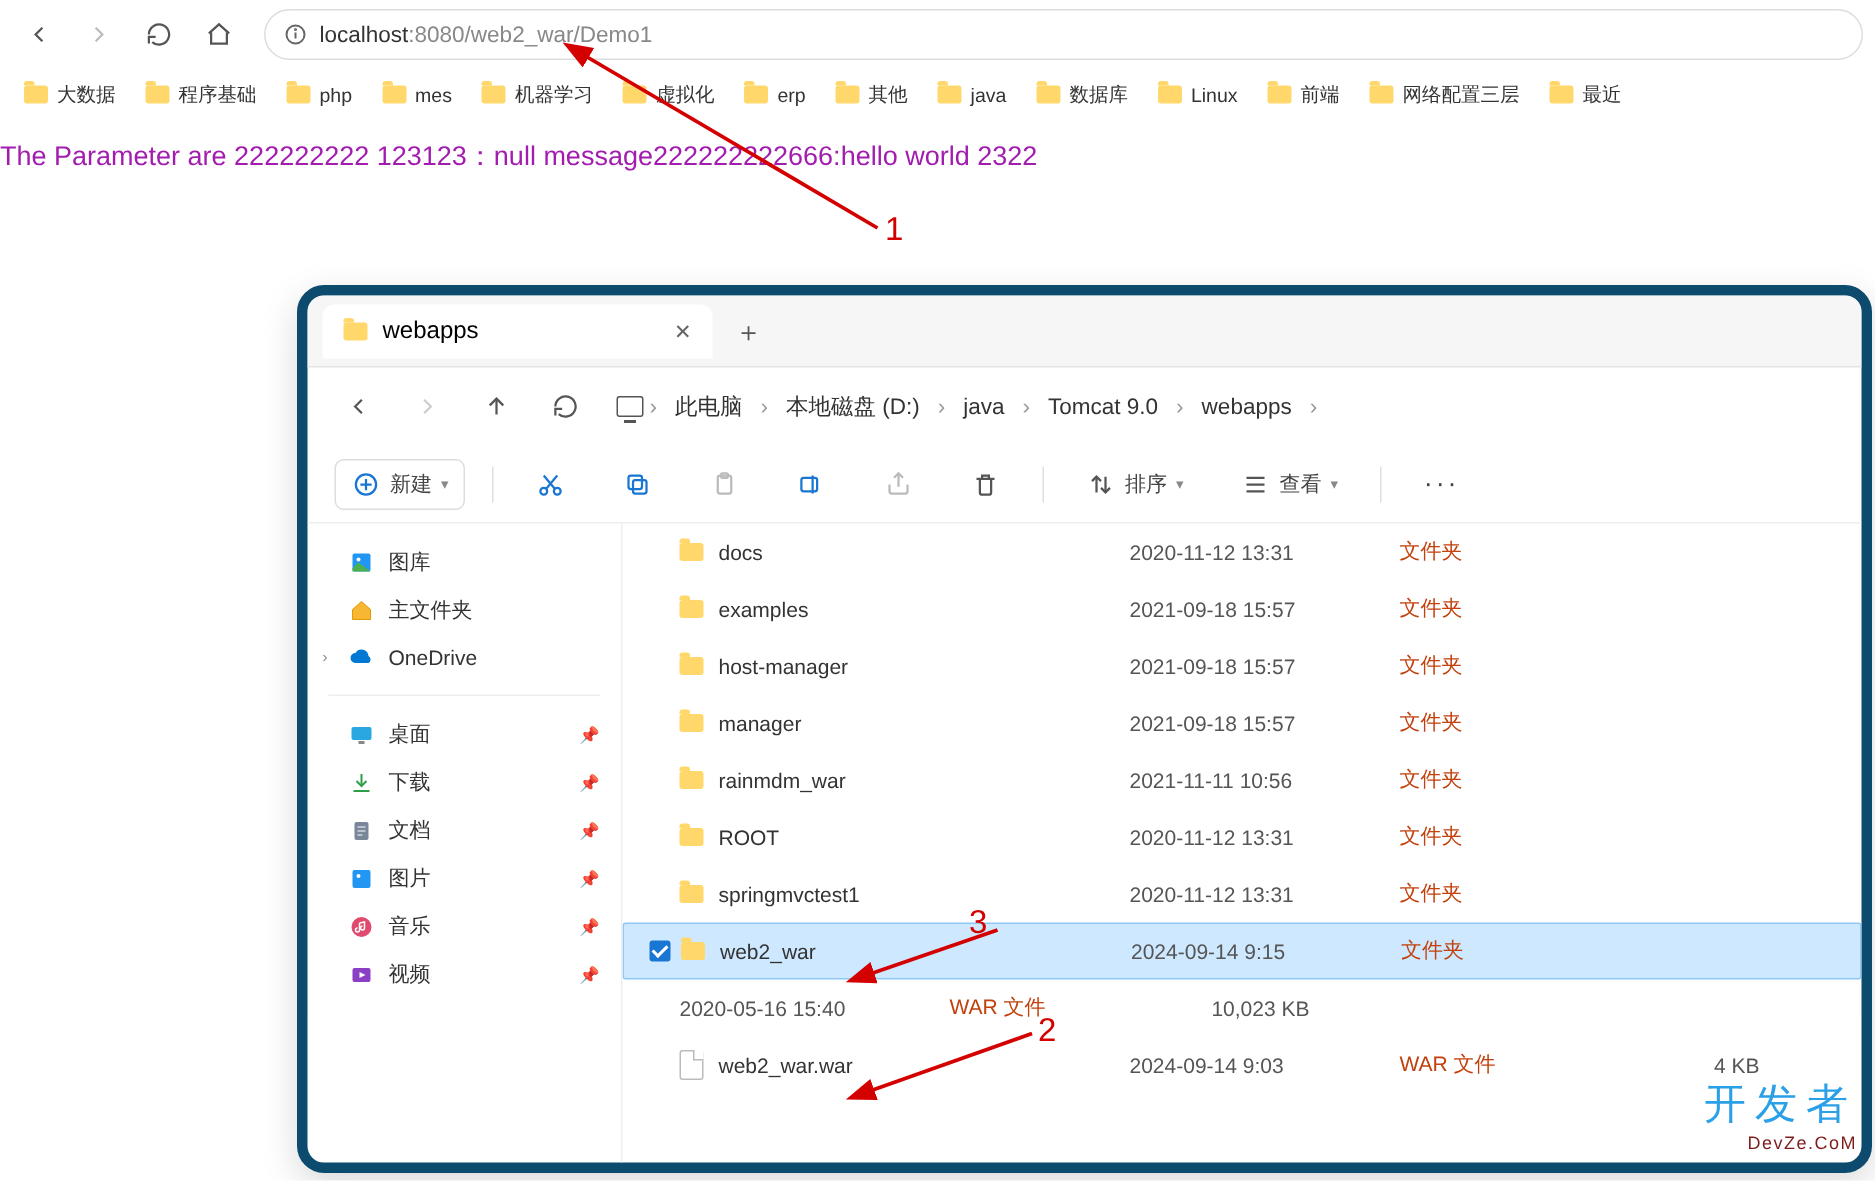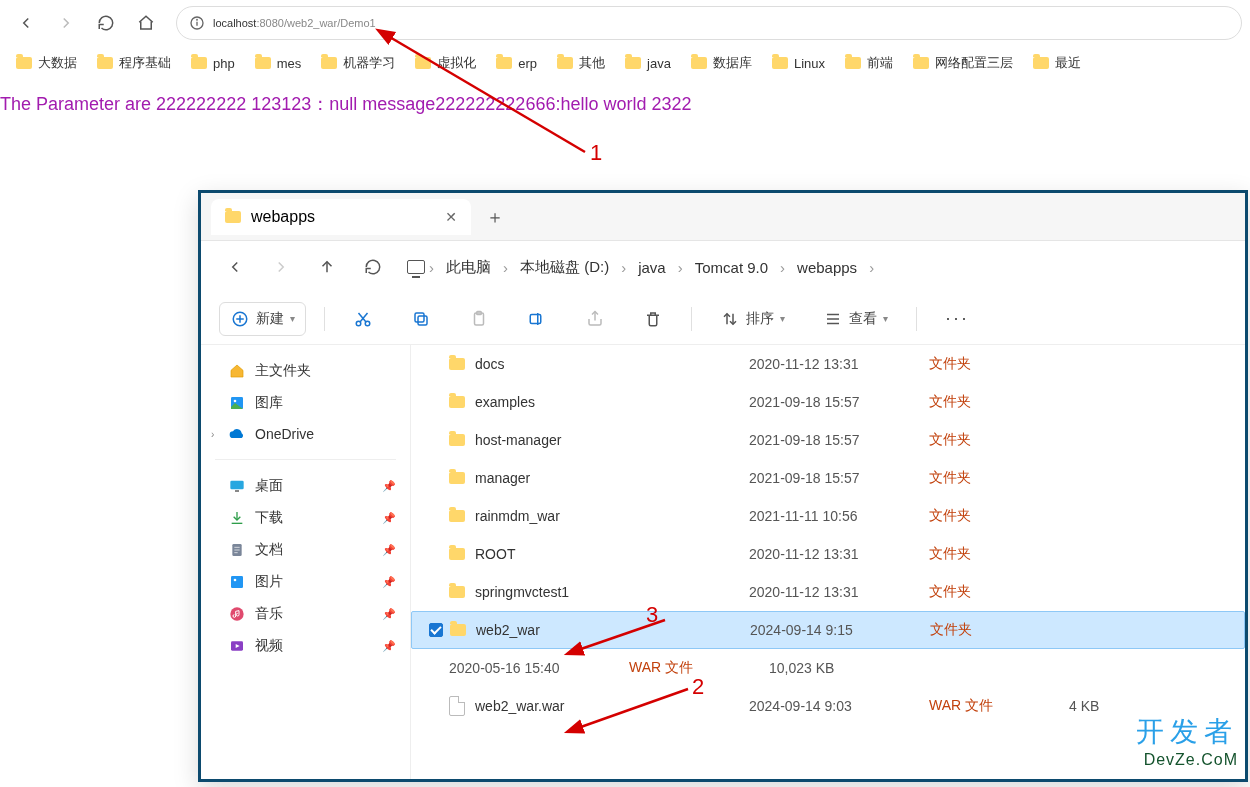--- a/index.html
+++ b/index.html
@@ -2,33 +2,33 @@
 <html><head>
 <meta charset="utf-8">
 <style>
   * { box-sizing: border-box; margin: 0; padding: 0; font-family: "Segoe UI", "Microsoft YaHei", Arial, sans-serif; }
   body { width: 1250px; height: 787px; background: #fff; overflow: hidden; position: relative; }
 
   
   .browser-bar { display: flex; align-items: center; height: 46px; padding: 0 8px; gap: 4px; }
   .nav-btn { width: 36px; height: 36px; display: flex; align-items: center; justify-content: center; border-radius: 6px; cursor: pointer; color: #555; }
   .nav-btn.disabled { color: #bbb; }
-  .url-box { flex: 1; height: 34px; border: 1px solid #ddd; border-radius: 17px; display: flex; align-items: center; padding: 0 12px; margin-left: 8px; color: #555; font-size: 11px; gap: 8px; }
+  .url-box { flex: 1; height: 34px; border: 1px solid #ddd; border-radius: 17px; display: flex; align-items: center; padding: 0 12px; margin-left: 8px; color: #555; font-size: 15px; gap: 8px; }
   .url-text .host { color: #333; }
   .url-text .rest { color: #888; }
 
   .bookmarks { display: flex; align-items: center; height: 34px; padding: 0 8px; gap: 4px; font-size: 13px; color: #333; }
   .bookmark { display: flex; align-items: center; gap: 6px; padding: 4px 8px; border-radius: 4px; cursor: pointer; }
   .folder-ico { width: 16px; height: 12px; background: #ffd76a; border-radius: 2px; position: relative; }
   .folder-ico::before { content: ""; position: absolute; top: -3px; left: 0; width: 7px; height: 3px; background: #ffd76a; border-radius: 2px 2px 0 0; }
 
   .page-content { padding: 12px 0 0 0; font-size: 18px; color: #a21caf; }
 
   
-  .explorer { position: absolute; left: 198px; top: 190px; width: 1050px; height: 592px; background: #fff; border: 3px solid #0c4a6e; border-radius: 0; box-shadow: 0 8px 24px rgba(0,0,0,0.15); overflow: hidden; }
+  .explorer { position: absolute; left: 198px; top: 190px; width: 1050px; height: 592px; background: #fff; border: 7px solid #0c4a6e; border-radius: 18px; box-shadow: 0 8px 24px rgba(0,0,0,0.15); overflow: hidden; }
   .ex-titlebar { display: flex; align-items: center; height: 48px; background: #f6f6f6; border-bottom: 1px solid #e5e5e5; }
   .ex-tab { display: flex; align-items: center; height: 36px; margin: 6px 0 6px 10px; padding: 0 14px; background: #fff; border-radius: 8px 8px 0 0; gap: 10px; min-width: 260px; position: relative; }
   .ex-tab-close { margin-left: auto; color: #666; cursor: pointer; font-size: 14px; }
   .ex-newtab { width: 32px; height: 32px; display: flex; align-items: center; justify-content: center; cursor: pointer; color: #555; margin-left: 8px; font-size: 18px; }
 
   .ex-navrow { display: flex; align-items: center; height: 52px; padding: 0 14px; gap: 6px; }
   .ex-nav-btn { width: 40px; height: 40px; display: flex; align-items: center; justify-content: center; color: #555; border-radius: 6px; cursor: pointer; }
   .ex-nav-btn.disabled { color: #ccc; }
   .breadcrumb { display: flex; align-items: center; gap: 4px; flex: 1; padding: 0 8px; font-size: 15px; color: #333; }
   .crumb { padding: 4px 8px; cursor: pointer; border-radius: 4px; }
@@ -53,36 +53,36 @@
   .col-name { width: 300px; padding-left: 4px; }
   .col-date { width: 180px; }
   .col-type { width: 140px; }
   .col-size { width: 120px; text-align: right; padding-right: 20px; }
   .list-row { display: flex; align-items: center; height: 38px; padding-left: 10px; cursor: pointer; }
   .list-row.selected { background: #cde8ff; border: 1px solid #8ec8f6; border-radius: 2px; }
   .row-check { width: 28px; display:flex; align-items:center; justify-content:center; }
   .row-name { width: 300px; display: flex; align-items: center; gap: 10px; }
   .row-date { width: 180px; color: #555; }
   .row-type { width: 140px; color: #c2410c; }
-  .row-size { width: 120px; text-align: left; padding-right: 20px; color: #555; }
+  .row-size { width: 120px; text-align: right; padding-right: 20px; color: #555; }
   .file-ico { width: 16px; height: 20px; border: 1px solid #bbb; border-radius: 2px; position: relative; background: #fff;}
   .file-ico::after{ content:""; position:absolute; top:-1px; right:-1px; width:6px; height:6px; background:#fff; border-left:1px solid #bbb; border-bottom:1px solid #bbb; }
 
   .hdr-sortind { font-size: 9px; color:#888; margin-left: 48px;}
   .hdr-name { color: #1a56c4; }
 
   
   .annot { position: absolute; pointer-events: none; }
   .annot-num { color: #d40000; font-size: 22px; font-weight: 500; position: absolute; }
   svg.arrow { position: absolute; overflow: visible; }
 
   
   .watermark { position: absolute; right: 12px; bottom: 18px; text-align: right; pointer-events:none;}
   .watermark .cn { font-size: 28px; color: #2aa0e8; letter-spacing: 6px; font-weight: 500; margin-left: 44px; }
-  .watermark .en { font-size: 16px; color: #14532d; letter-spacing: 1px; }
+  .watermark .en { font-size: 12px; color: #7f1d1d; letter-spacing: 1px; }
 
   .monitor-ico{ width:18px;height:14px;border:1.5px solid #555;border-radius:2px;position:relative;}
   .monitor-ico::after{content:"";position:absolute;bottom:-5px;left:4px;width:8px;height:2px;background:#555;}
   .checkbox{width:14px;height:14px;border:1.5px solid #888;border-radius:2px;}
   .checkbox.checked{background:#1976d2;border-color:#1976d2;position:relative;}
   .checkbox.checked::after{content:"";position:absolute;left:3px;top:0px;width:4px;height:8px;border:solid #fff;border-width:0 2px 2px 0;transform:rotate(45deg);}
 </style>
 </head>
 <body>
 
@@ -330,32 +330,32 @@
       </div>
     <div class="tb-sep"></div>
     <div class="tb-btn">
         <span style="font-size:18px;letter-spacing:2px;">···</span>
       </div>
   </div>
 
   <div class="ex-body">
     <div class="ex-sidebar">
       <div class="sb-item">
-          <svg width="16" height="16" viewBox="0 0 24 24" fill="#f7b733" stroke="#e09b00" stroke-width="1">
-            <path d="M3 11l9-8 9 8v10H3z"></path>
-          </svg>
-          <span>主文件夹</span>
-        </div>
-      <div class="sb-item">
           <svg width="16" height="16" viewBox="0 0 24 24" fill="#2196f3">
             <rect x="3" y="3" width="18" height="18" rx="2"></rect>
             <circle cx="9" cy="9" r="2" fill="#fff"></circle>
             <path d="M3 18l6-6 12 9H3z" fill="#4caf50"></path>
           </svg>
           <span>图库</span>
+        </div>
+      <div class="sb-item">
+          <svg width="16" height="16" viewBox="0 0 24 24" fill="#f7b733" stroke="#e09b00" stroke-width="1">
+            <path d="M3 11l9-8 9 8v10H3z"></path>
+          </svg>
+          <span>主文件夹</span>
         </div>
       <div class="sb-item" style="position:relative;">
           <span class="sb-expand">›</span>
           <svg width="16" height="16" viewBox="0 0 24 24" fill="#0078d4">
             <path d="M6 18a5 5 0 0 1 0-10 7 7 0 0 1 13 3 4 4 0 0 1 0 7z"></path>
           </svg>
           <span>OneDrive</span>
         </div>
       <div class="sb-divider"></div>
       <div class="sb-item">

